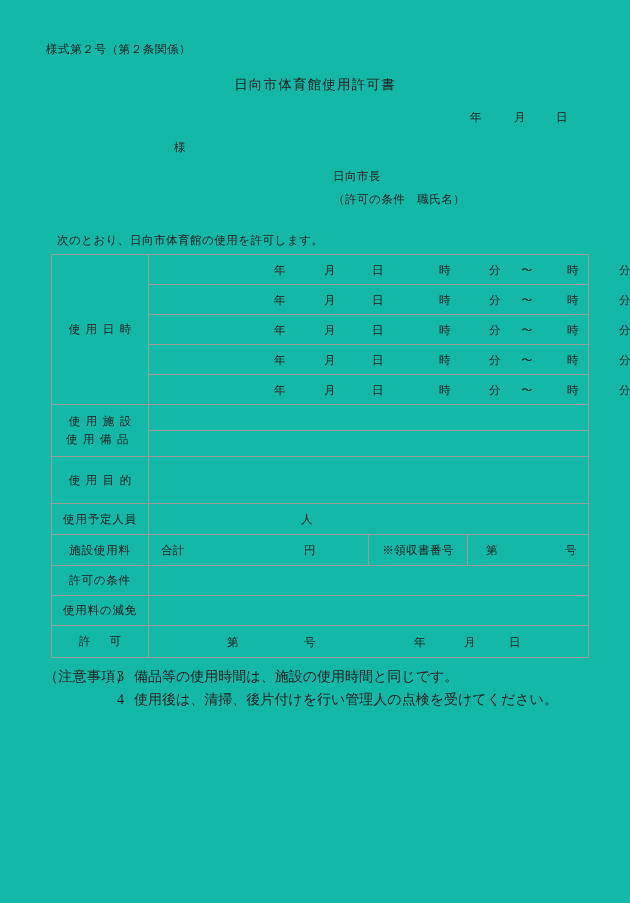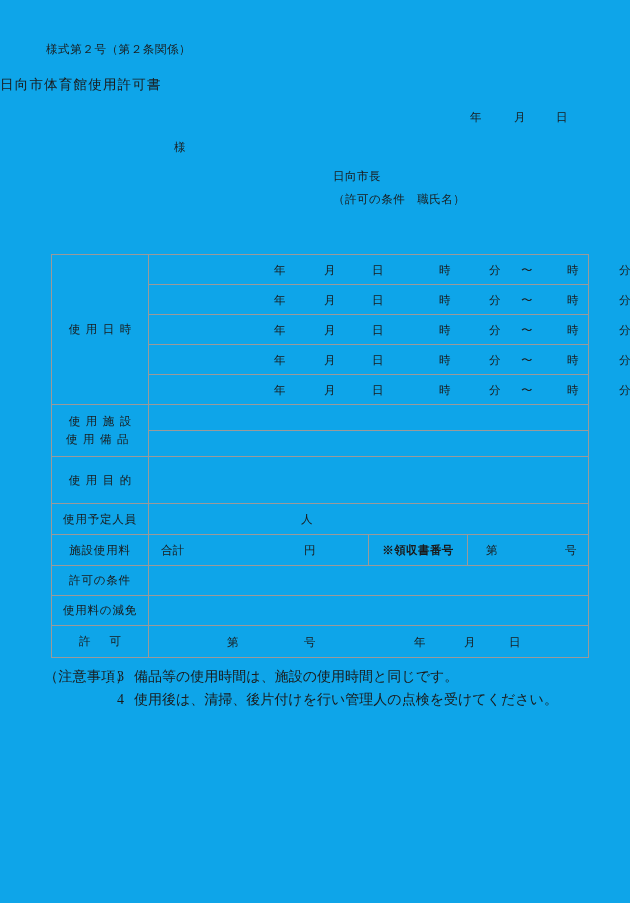--- a/index.html
+++ b/index.html
@@ -8,38 +8,39 @@
     background: #ffffff;
   }
   body {
     font-family: "Liberation Serif", "DejaVu Serif", serif;
     color: #1a1a1a;
   }
   #page {
     position: relative;
     width: 630px;
     height: 903px;
-    background: #0ea5e9;
+    background: #14b8a6;
     overflow: hidden;
   }
 
   
   .form-number {
     position: absolute;
     left: 46px;
     top: 42px;
     font-size: 11.5px;
     letter-spacing: 0.6px;
     white-space: nowrap;
   }
   .doc-title {
     position: absolute;
     left: 0;
     top: 76px;
     width: 630px;
+    text-align: center;
     font-size: 13.5px;
     letter-spacing: 1.2px;
     white-space: nowrap;
   }
   .issue-date {
     position: absolute;
     left: 470px;
     top: 110px;
     font-size: 11.5px;
     white-space: nowrap;
@@ -164,21 +165,20 @@
     transform: translateY(-50%);
     font-style: normal;
   }
   .fee-total { left: 12px; }
   .fee-yen { left: 155px; }
 
   .receipt-lbl {
     text-align: center;
     letter-spacing: 0.4px;
     white-space: nowrap;
-    font-weight: bold;
   }
   .permit-no-cell {
     position: relative;
     height: 30px;
     white-space: nowrap;
   }
   .permit-no-cell i {
     position: absolute;
     top: 50%;
     transform: translateY(-50%);
@@ -255,20 +255,21 @@
   <div class="doc-title">日向市体育館使用許可書</div>
 
   <div class="issue-date">
     <span class="y">年</span><span class="m">月</span><span>日</span>
   </div>
 
   <div class="addressee">様</div>
   <div class="issuer-1">日向市長</div>
   <div class="issuer-2">（許可の条件　職氏名）</div>
 
+  <div class="lead-text">次のとおり、日向市体育館の使用を許可します。</div>
 
   <table id="form-table">
     <colgroup>
       <col style="width:97px">
       <col style="width:220px">
       <col style="width:99px">
       <col style="width:121px">
     </colgroup>
     <tbody>
 

